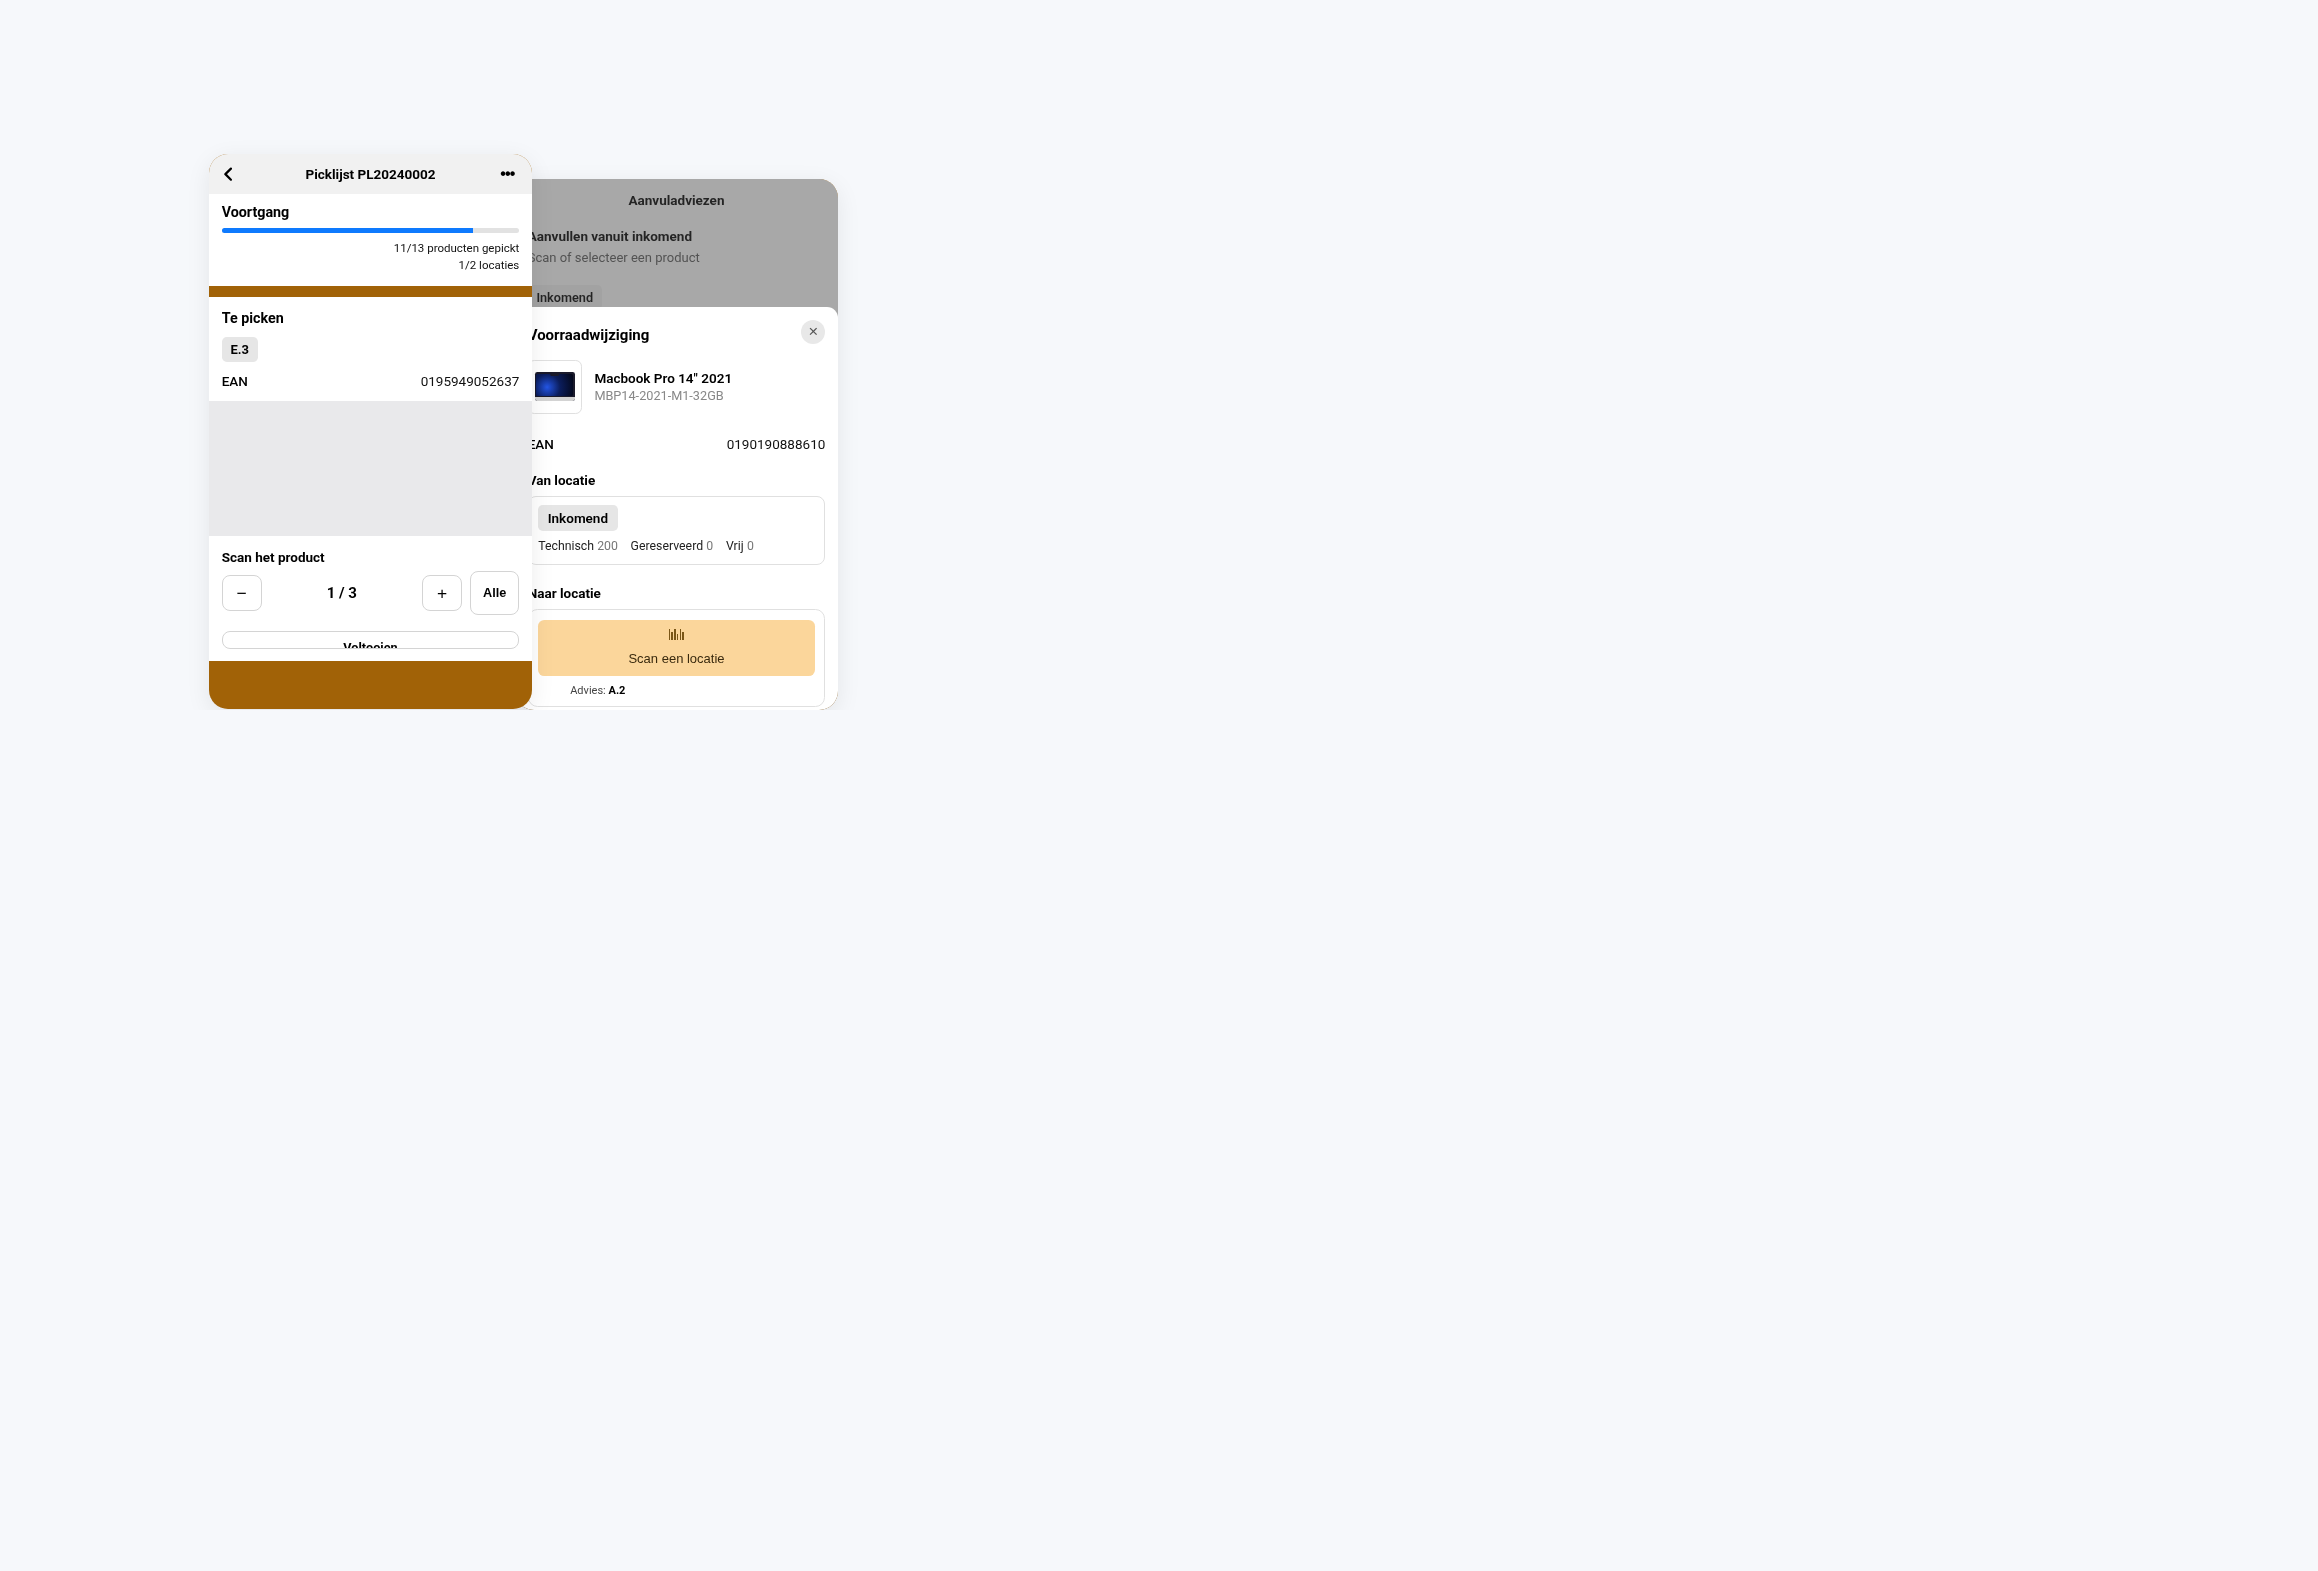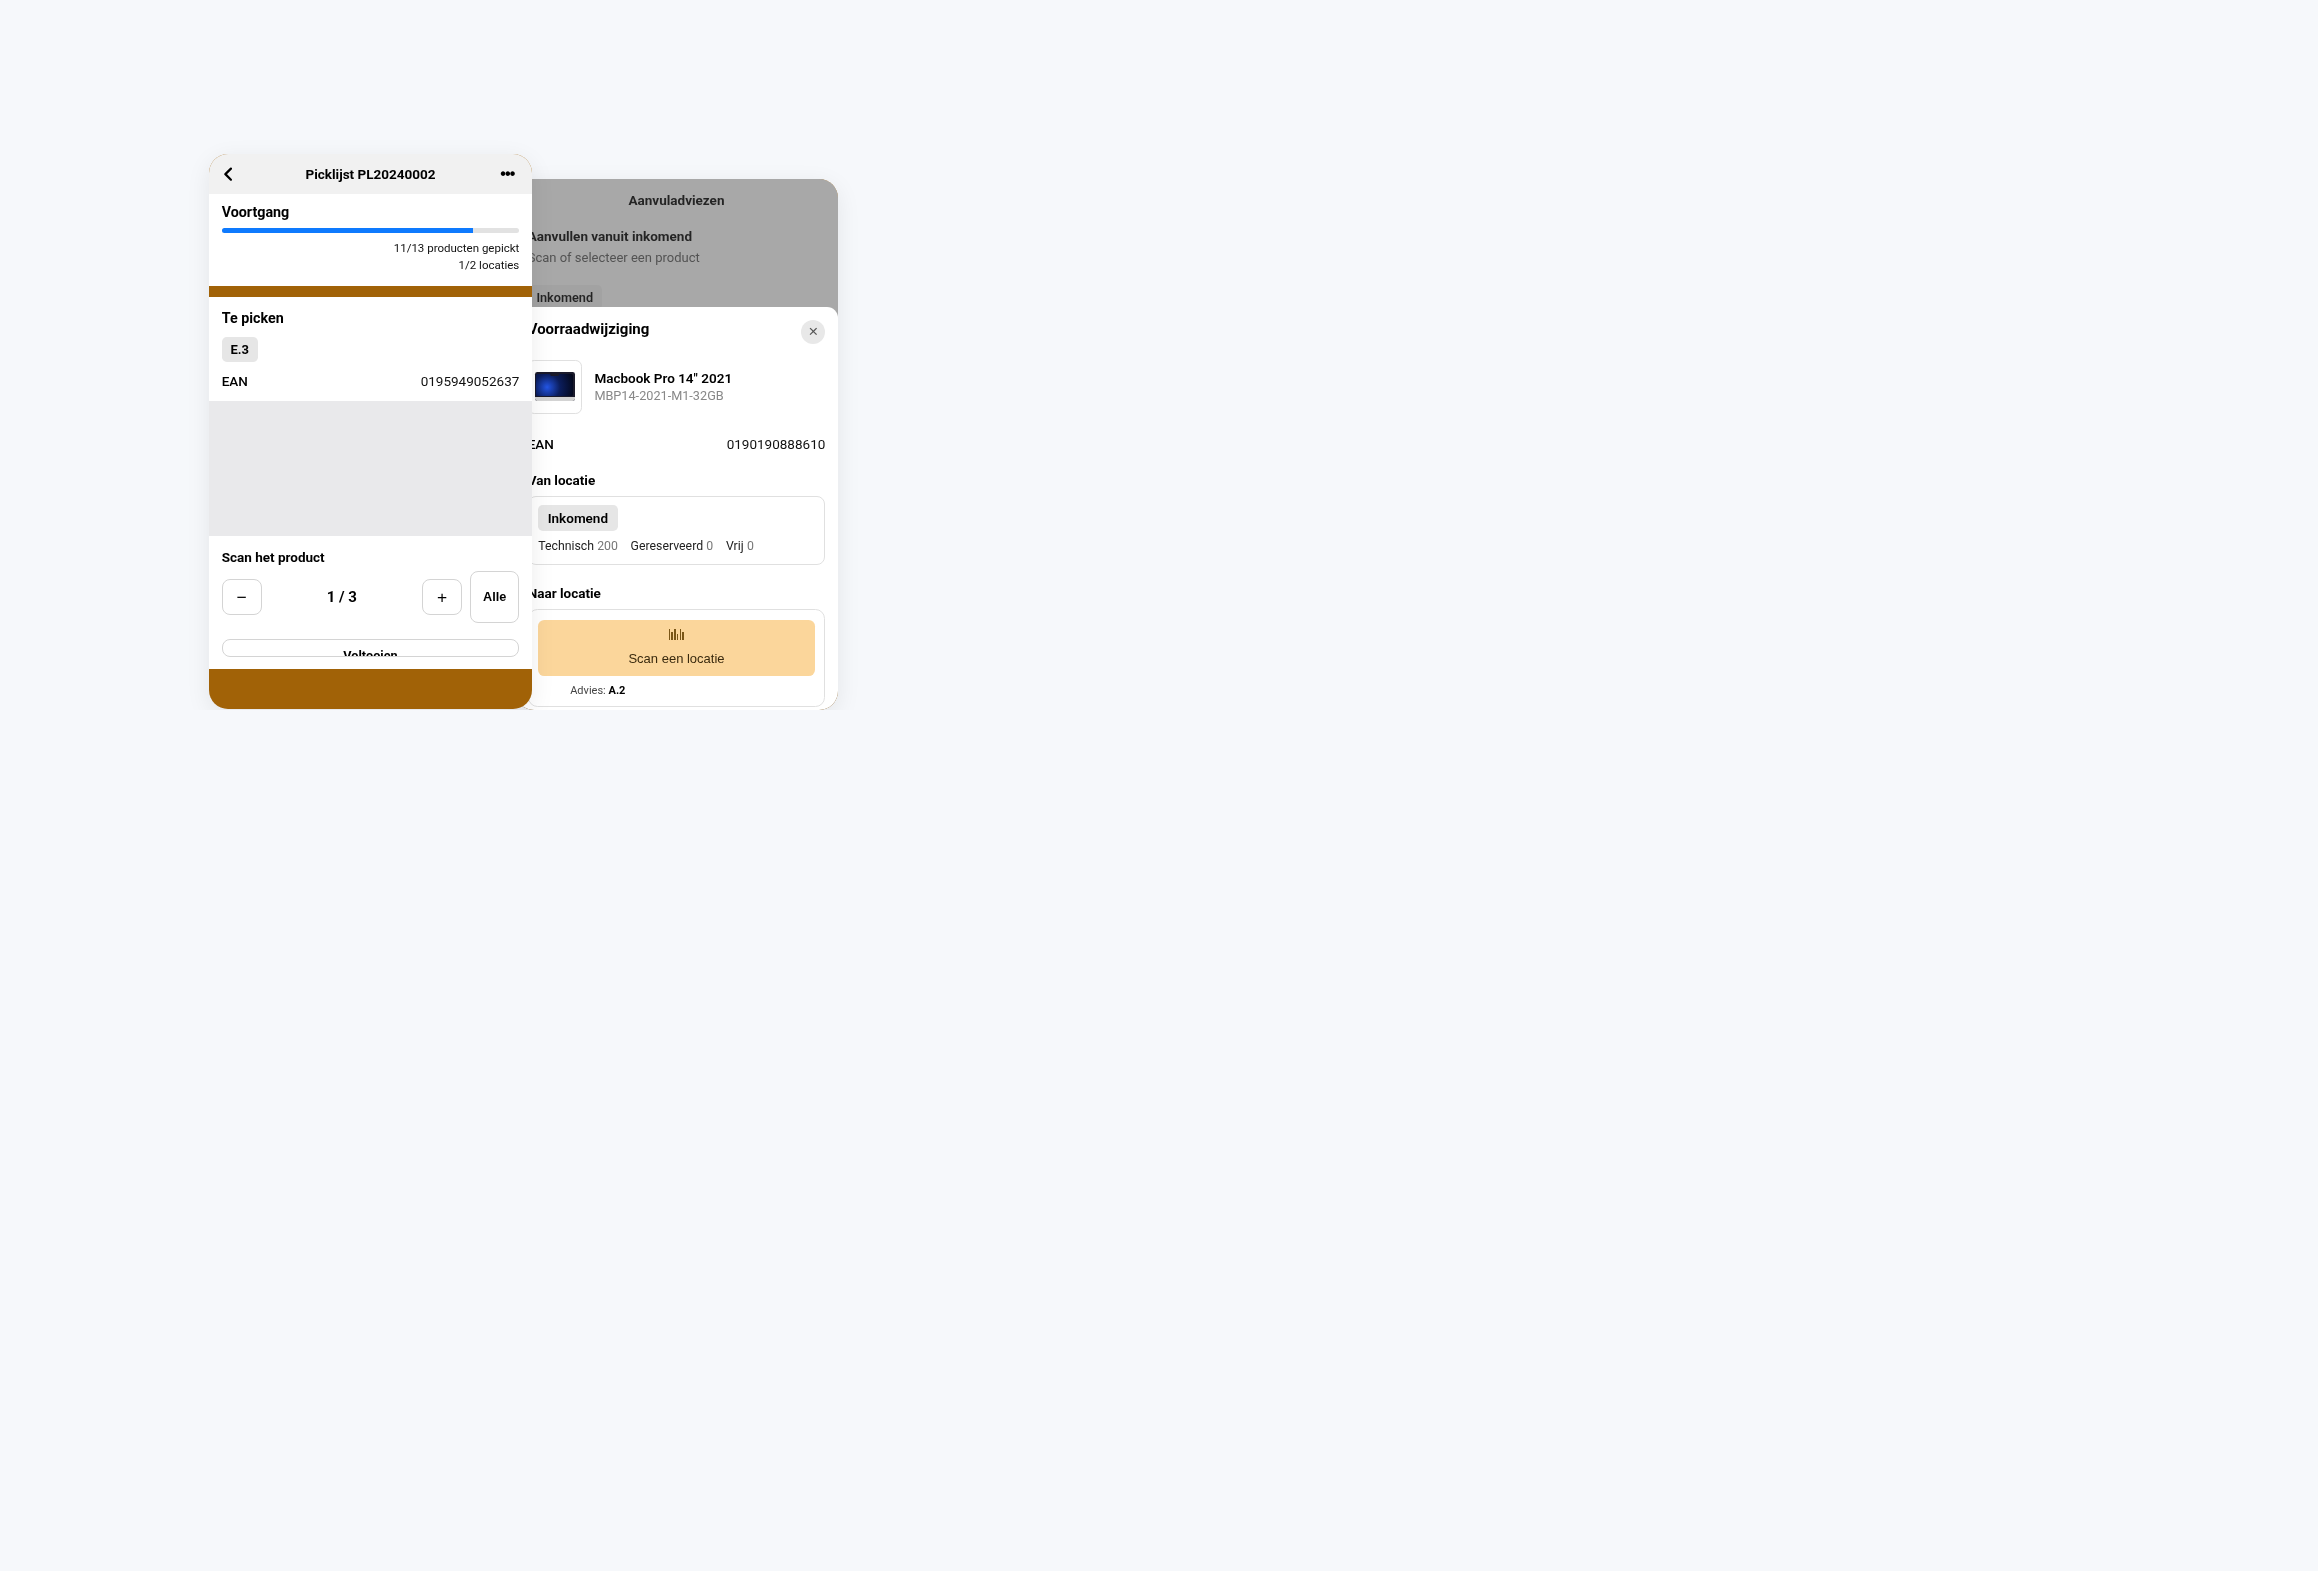--- a/index.html
+++ b/index.html
@@ -199,21 +199,21 @@
       justify-content: center;
     }
     .qty-middle {
       flex: 1;
       text-align: center;
       font-size: 15px;
       font-weight: 700;
     }
     .all-btn {
       padding: 0 12px;
-      height: 52px;
+      height: 44px;
       border: 0.8px solid #d4d4d4;
       border-radius: 8px;
       background: #fff;
       font-size: 12.7px;
       font-weight: 600;
       cursor: pointer;
     }
     .complete-btn-partial {
       margin-top: 16px;
       text-align: center;
@@ -272,21 +272,21 @@
       right: 0;
       top: 128px;
       bottom: 0;
       background: #fff;
       border-radius: 11px 11px 0 0;
       padding: 12.7px;
     }
     .sheet-header {
       display: flex;
       justify-content: space-between;
-      align-items: flex-start;
+      align-items: flex-end;
       margin-bottom: 16px;
     }
     .sheet-title {
       font-size: 15px;
       font-weight: 700;
     }
     .close-btn {
       width: 24px;
       height: 24px;
       border-radius: 50%;

